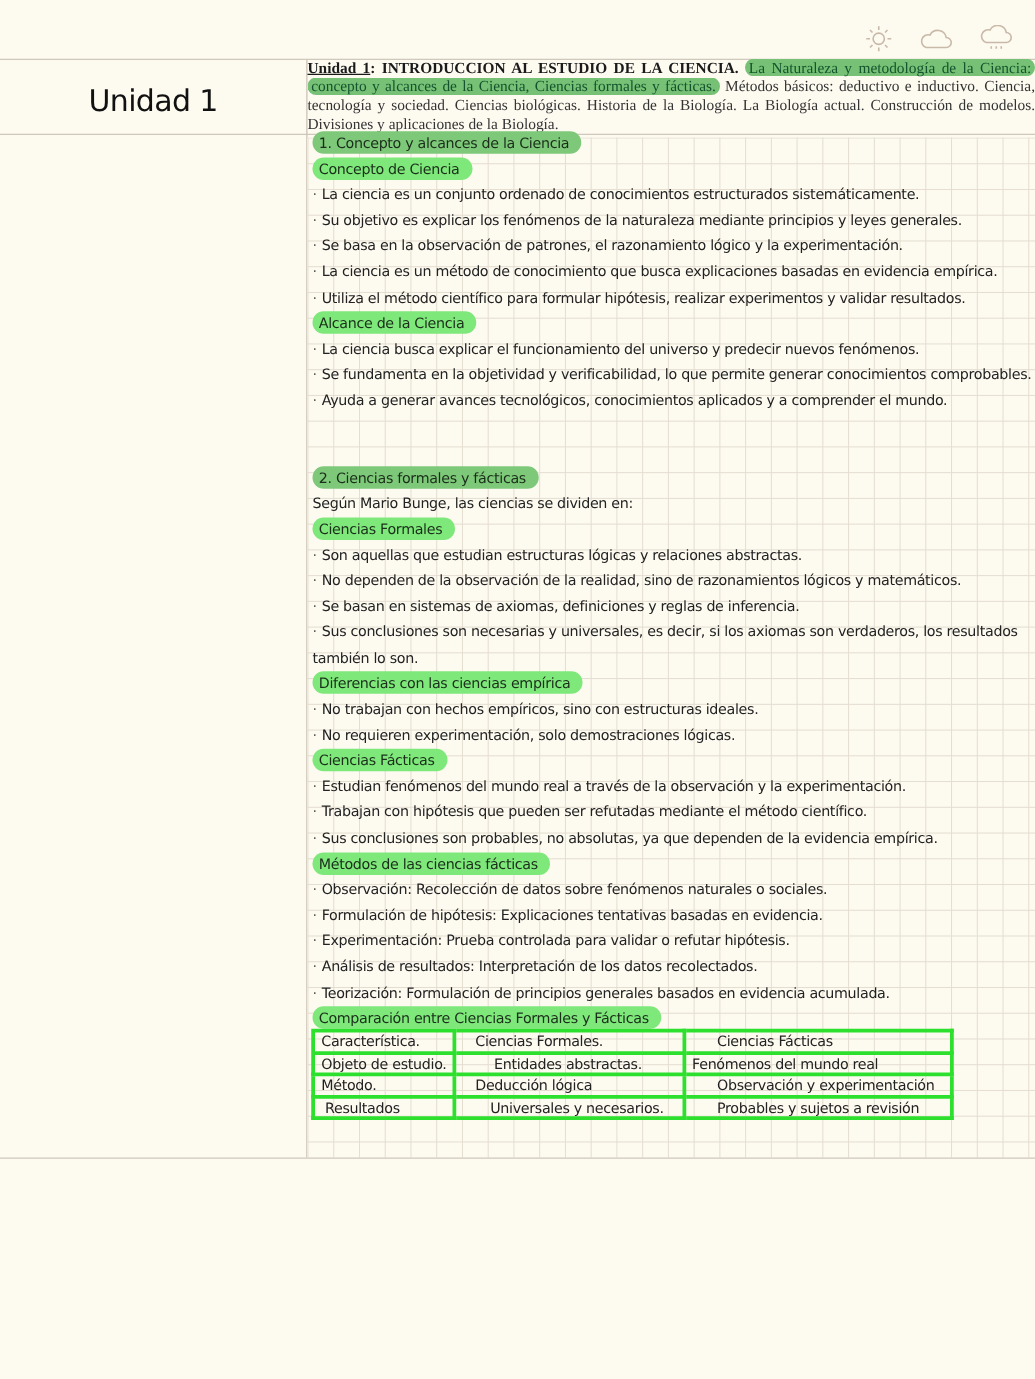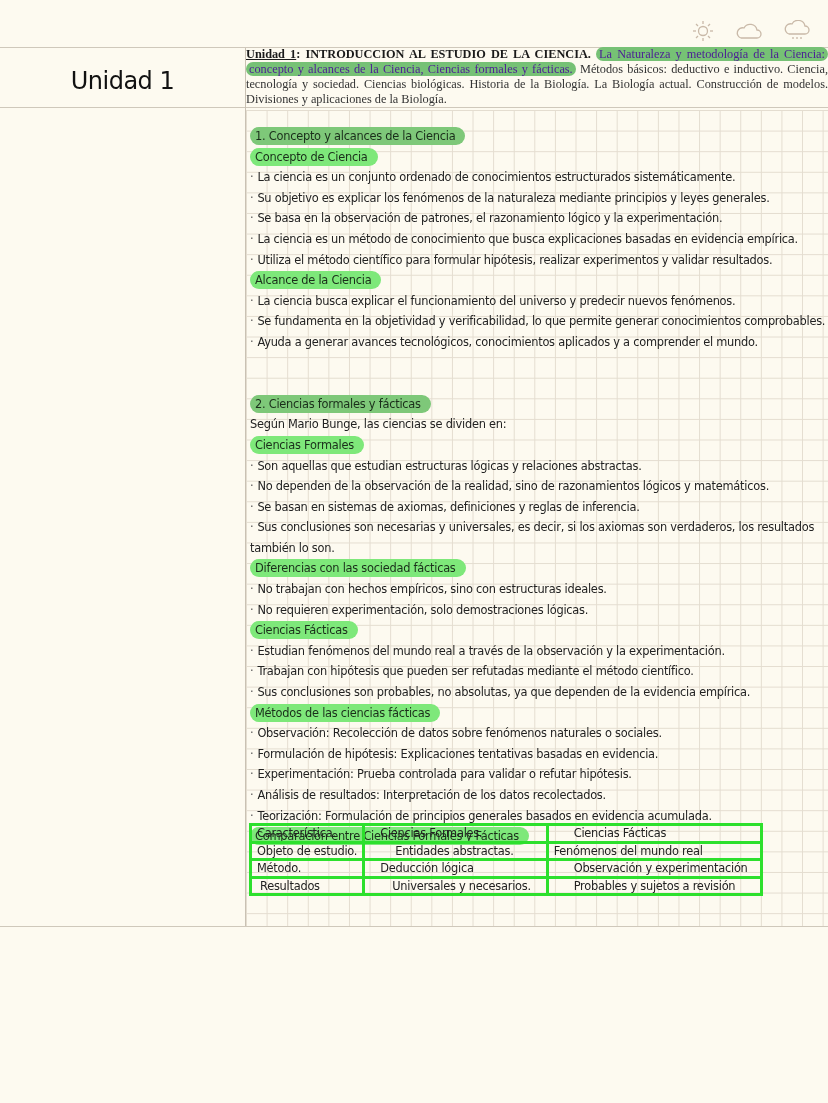--- a/index.html
+++ b/index.html
@@ -24,34 +24,34 @@
   }
   .vline { position:absolute; left:245px; top:48px; width:1px; height:878px; background:#c9c1b3; }
   .header-box {
     position:absolute; left:246px; top:47px; width:582px; height:60px;
     font-family:"Liberation Serif", serif; font-size:12.3px; line-height:15px;
     color:#333; padding:0 4px 0 0; text-align:justify;
   }
   .header-box .t { font-weight:bold; color:#1a1a1a; }
   .header-box .u { text-decoration:underline; }
   .hl {
-    background:#76c175; border-radius:8px; padding:0 3px; color:#4c1d95;
+    background:#76c175; border-radius:8px; padding:0 3px; color:#14532d;
     -webkit-box-decoration-break:clone; box-decoration-break:clone;
   }
   .grid {
     position:absolute; left:246px; top:110px; width:582px; height:816px;
     background-color:#fdfaf0;
     background-image:
       linear-gradient(to right, #e4ddd0 1px, transparent 1px),
       linear-gradient(to bottom, #e4ddd0 1px, transparent 1px);
     background-size:20.6px 20.6px;
     background-position:0 0;
   }
   .content {
-    position:absolute; left:250px; top:126px; width:575px;
+    position:absolute; left:250px; top:104px; width:575px;
     font-family:"DejaVu Sans", sans-serif; font-size:11.4px;
     line-height:20.6px; letter-spacing:-0.25px; color:#222;
   }
   .line { height:20.6px; white-space:nowrap; }
   .pill {
     display:inline-block; background:#7ee87a; border-radius:9px;
     padding:0 10px 0 5px; line-height:18px; margin-top:1px; color:#1a2e1a;
   }
   .pill.dark { background:#7ec879; }
   .bul { color:#555; margin-right:4px; }
@@ -131,21 +131,21 @@
   <div class="gap"></div>
   <div class="gap"></div>
   <div class="line"><span class="pill dark">2. Ciencias formales y fácticas</span></div>
   <div class="line">Según Mario Bunge, las ciencias se dividen en:</div>
   <div class="line"><span class="pill">Ciencias Formales</span></div>
   <div class="line"><span class="bul">·</span><span>Son aquellas que estudian estructuras lógicas y relaciones abstractas.</span></div>
   <div class="line"><span class="bul">·</span><span>No dependen de la observación de la realidad, sino de razonamientos lógicos y matemáticos.</span></div>
   <div class="line"><span class="bul">·</span><span>Se basan en sistemas de axiomas, definiciones y reglas de inferencia.</span></div>
   <div class="line"><span class="bul">·</span><span>Sus conclusiones son necesarias y universales, es decir, si los axiomas son verdaderos, los resultados</span></div>
   <div class="line"><span>también lo son.</span></div>
-  <div class="line"><span class="pill">Diferencias con las sociedad fácticas</span></div>
+  <div class="line"><span class="pill">Diferencias con las ciencias empírica</span></div>
   <div class="line"><span class="bul">·</span><span>No trabajan con hechos empíricos, sino con estructuras ideales.</span></div>
   <div class="line"><span class="bul">·</span><span>No requieren experimentación, solo demostraciones lógicas.</span></div>
   <div class="line"><span class="pill">Ciencias Fácticas</span></div>
   <div class="line"><span class="bul">·</span><span>Estudian fenómenos del mundo real a través de la observación y la experimentación.</span></div>
   <div class="line"><span class="bul">·</span><span>Trabajan con hipótesis que pueden ser refutadas mediante el método científico.</span></div>
   <div class="line"><span class="bul">·</span><span>Sus conclusiones son probables, no absolutas, ya que dependen de la evidencia empírica.</span></div>
   <div class="line"><span class="pill">Métodos de las ciencias fácticas</span></div>
   <div class="line"><span class="bul">·</span><span>Observación: Recolección de datos sobre fenómenos naturales o sociales.</span></div>
   <div class="line"><span class="bul">·</span><span>Formulación de hipótesis: Explicaciones tentativas basadas en evidencia.</span></div>
   <div class="line"><span class="bul">·</span><span>Experimentación: Prueba controlada para validar o refutar hipótesis.</span></div>

